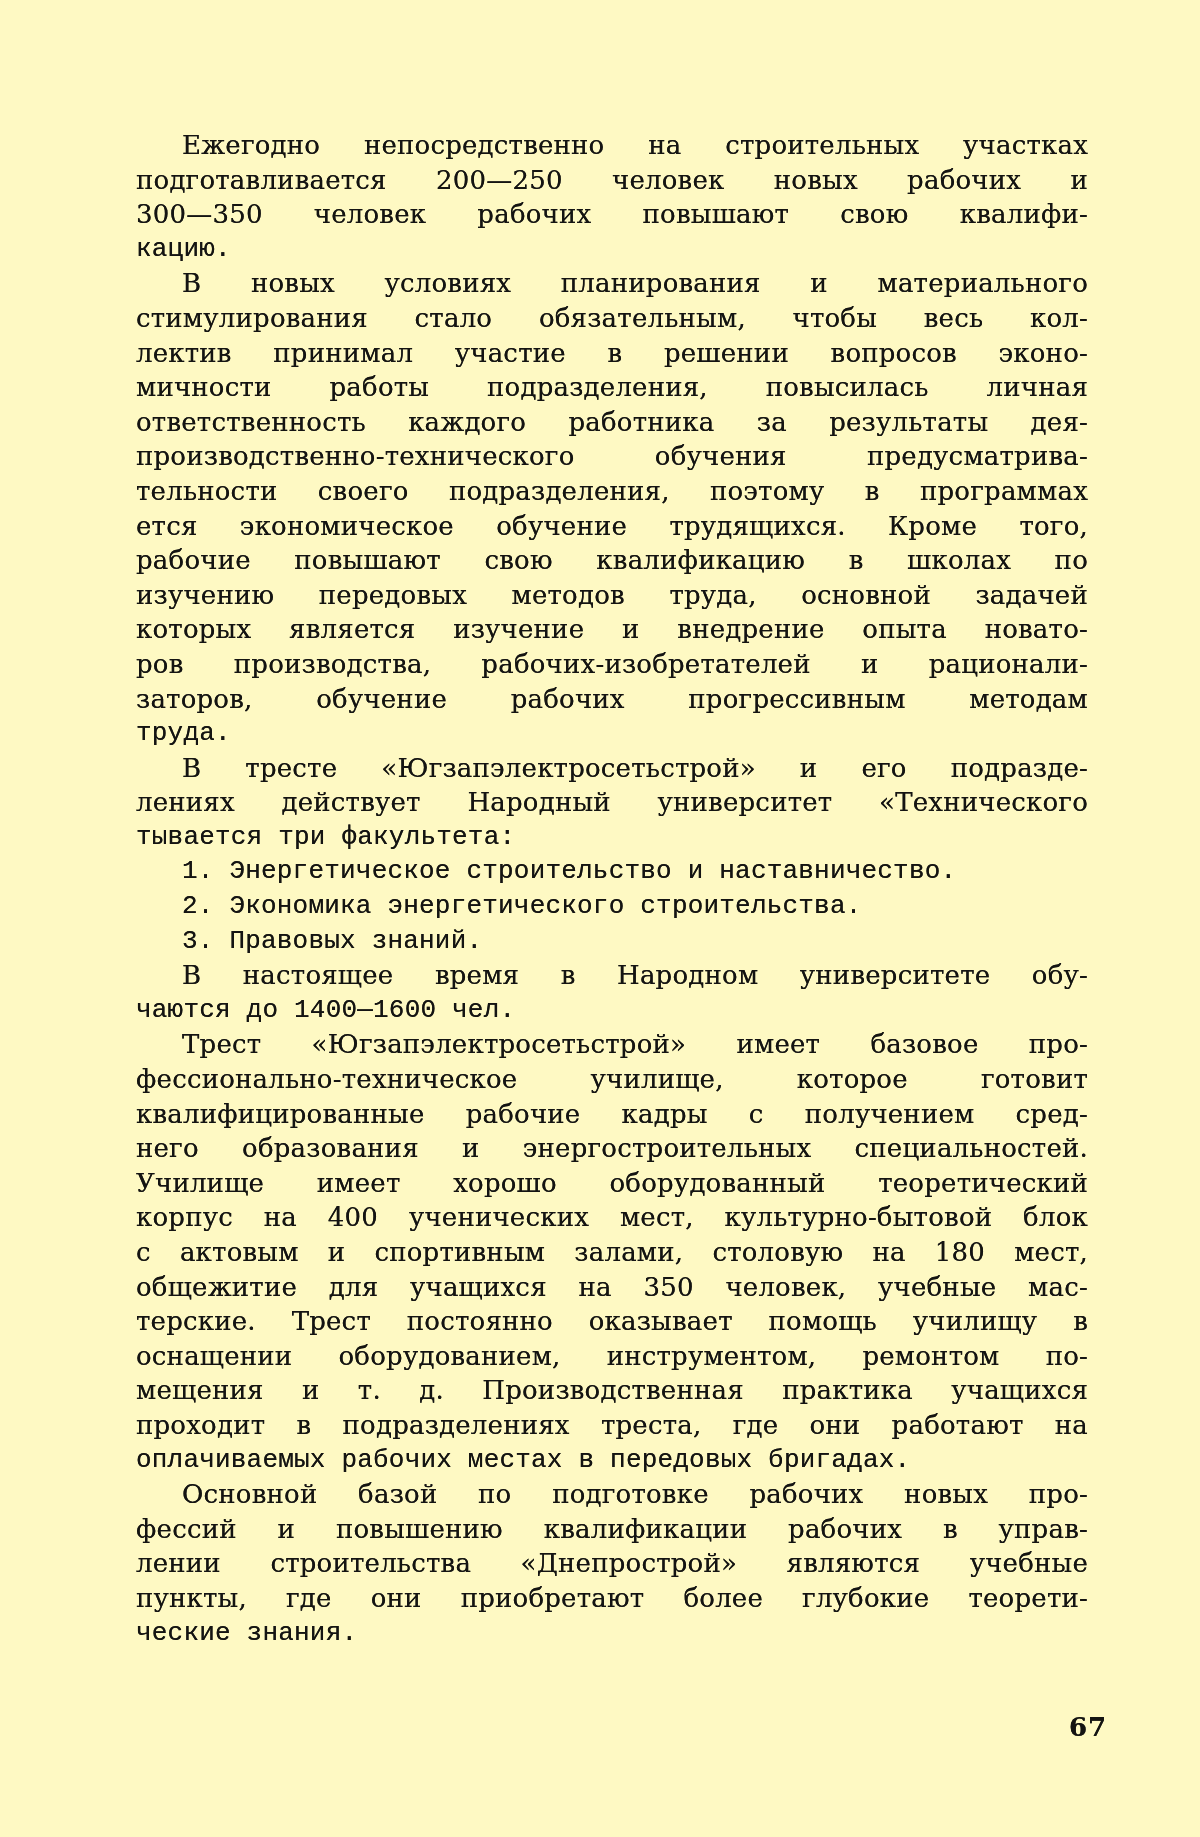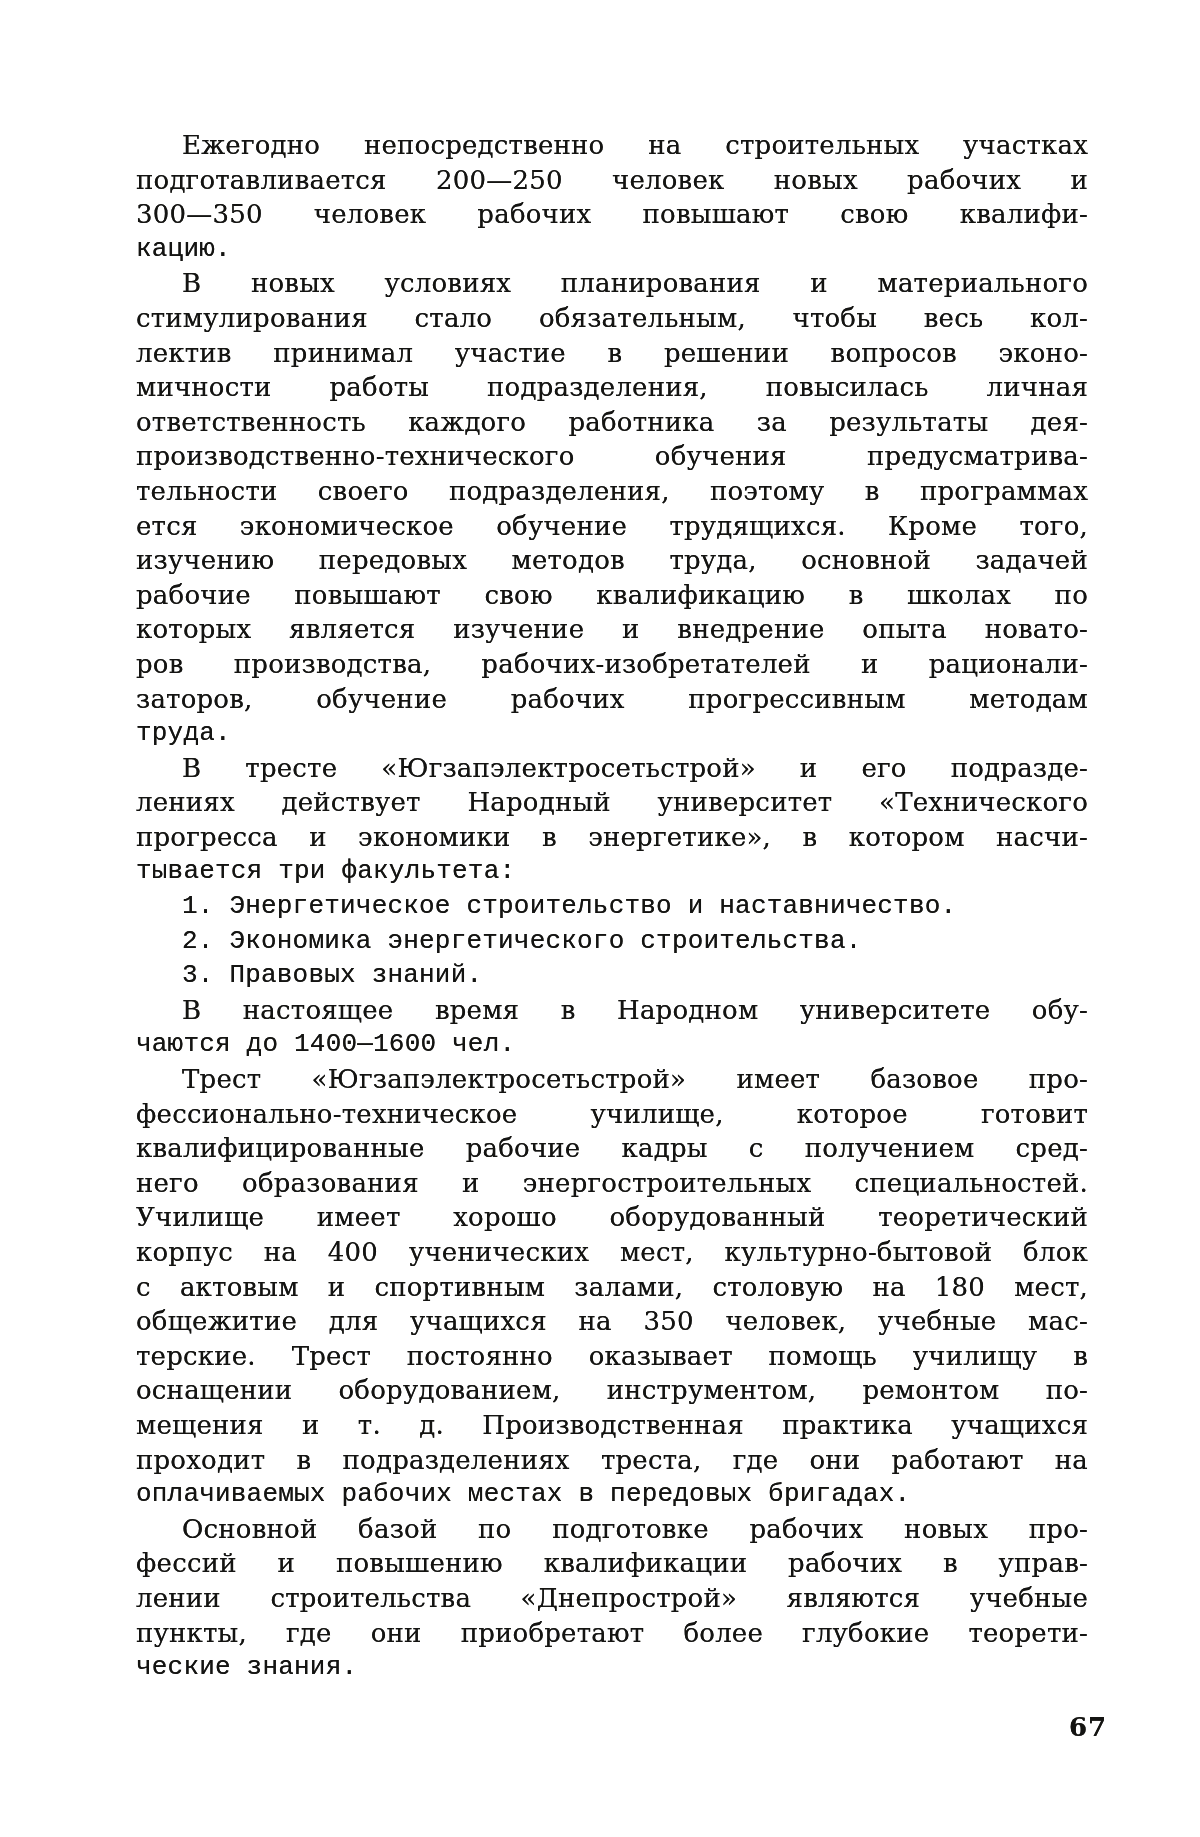--- a/index.html
+++ b/index.html
@@ -4,21 +4,21 @@
 <style>
   html, body {
     margin: 0;
     padding: 0;
     background: #e8e8e6;
   }
   .page {
     position: relative;
     width: 1200px;
     height: 1837px;
-    background: #ffffff;
+    background: #fef9c3;
     overflow: hidden;
     font-family: "DejaVu Serif", "Liberation Serif", serif;
     color: #141412;
   }
   .text-block {
     position: absolute;
     left: 136px;
     top: 128px;
     width: 952px;
     font-size: 26px;
@@ -59,29 +59,28 @@
       <div class="line">300—350 человек рабочих повышают свою квалифи-</div>
       <div class="line last">кацию.</div>
       <div class="line indent">В новых условиях планирования и материального</div>
       <div class="line">стимулирования стало обязательным, чтобы весь кол-</div>
       <div class="line">лектив принимал участие в решении вопросов эконо-</div>
       <div class="line">мичности работы подразделения, повысилась личная</div>
       <div class="line">ответственность каждого работника за результаты дея-</div>
       <div class="line">производственно-технического обучения предусматрива-</div>
       <div class="line">тельности своего подразделения, поэтому в программах</div>
       <div class="line">ется экономическое обучение трудящихся. Кроме того,</div>
+      <div class="line">рабочие повышают свою квалификацию в школах по</div>
       <div class="line">изучению передовых методов труда, основной задачей</div>
-      <div class="line">рабочие повышают свою квалификацию в школах по</div>
       <div class="line">которых является изучение и внедрение опыта новато-</div>
       <div class="line">ров производства, рабочих-изобретателей и рационали-</div>
       <div class="line">заторов, обучение рабочих прогрессивным методам</div>
       <div class="line last">труда.</div>
       <div class="line indent">В тресте «Югзапэлектросетьстрой» и его подразде-</div>
       <div class="line">лениях действует Народный университет «Технического</div>
-      <div class="line">прогресса и экономики в энергетике», в котором насчи-</div>
       <div class="line last">тывается три факультета:</div>
       <div class="line indent last">1. Энергетическое строительство и наставничество.</div>
       <div class="line indent last">2. Экономика энергетического строительства.</div>
       <div class="line indent last">3. Правовых знаний.</div>
       <div class="line indent">В настоящее время в Народном университете обу-</div>
       <div class="line last">чаются до 1400—1600 чел.</div>
       <div class="line indent">Трест «Югзапэлектросетьстрой» имеет базовое про-</div>
       <div class="line">фессионально-техническое училище, которое готовит</div>
       <div class="line">квалифицированные рабочие кадры с получением сред-</div>
       <div class="line">него образования и энергостроительных специальностей.</div>

